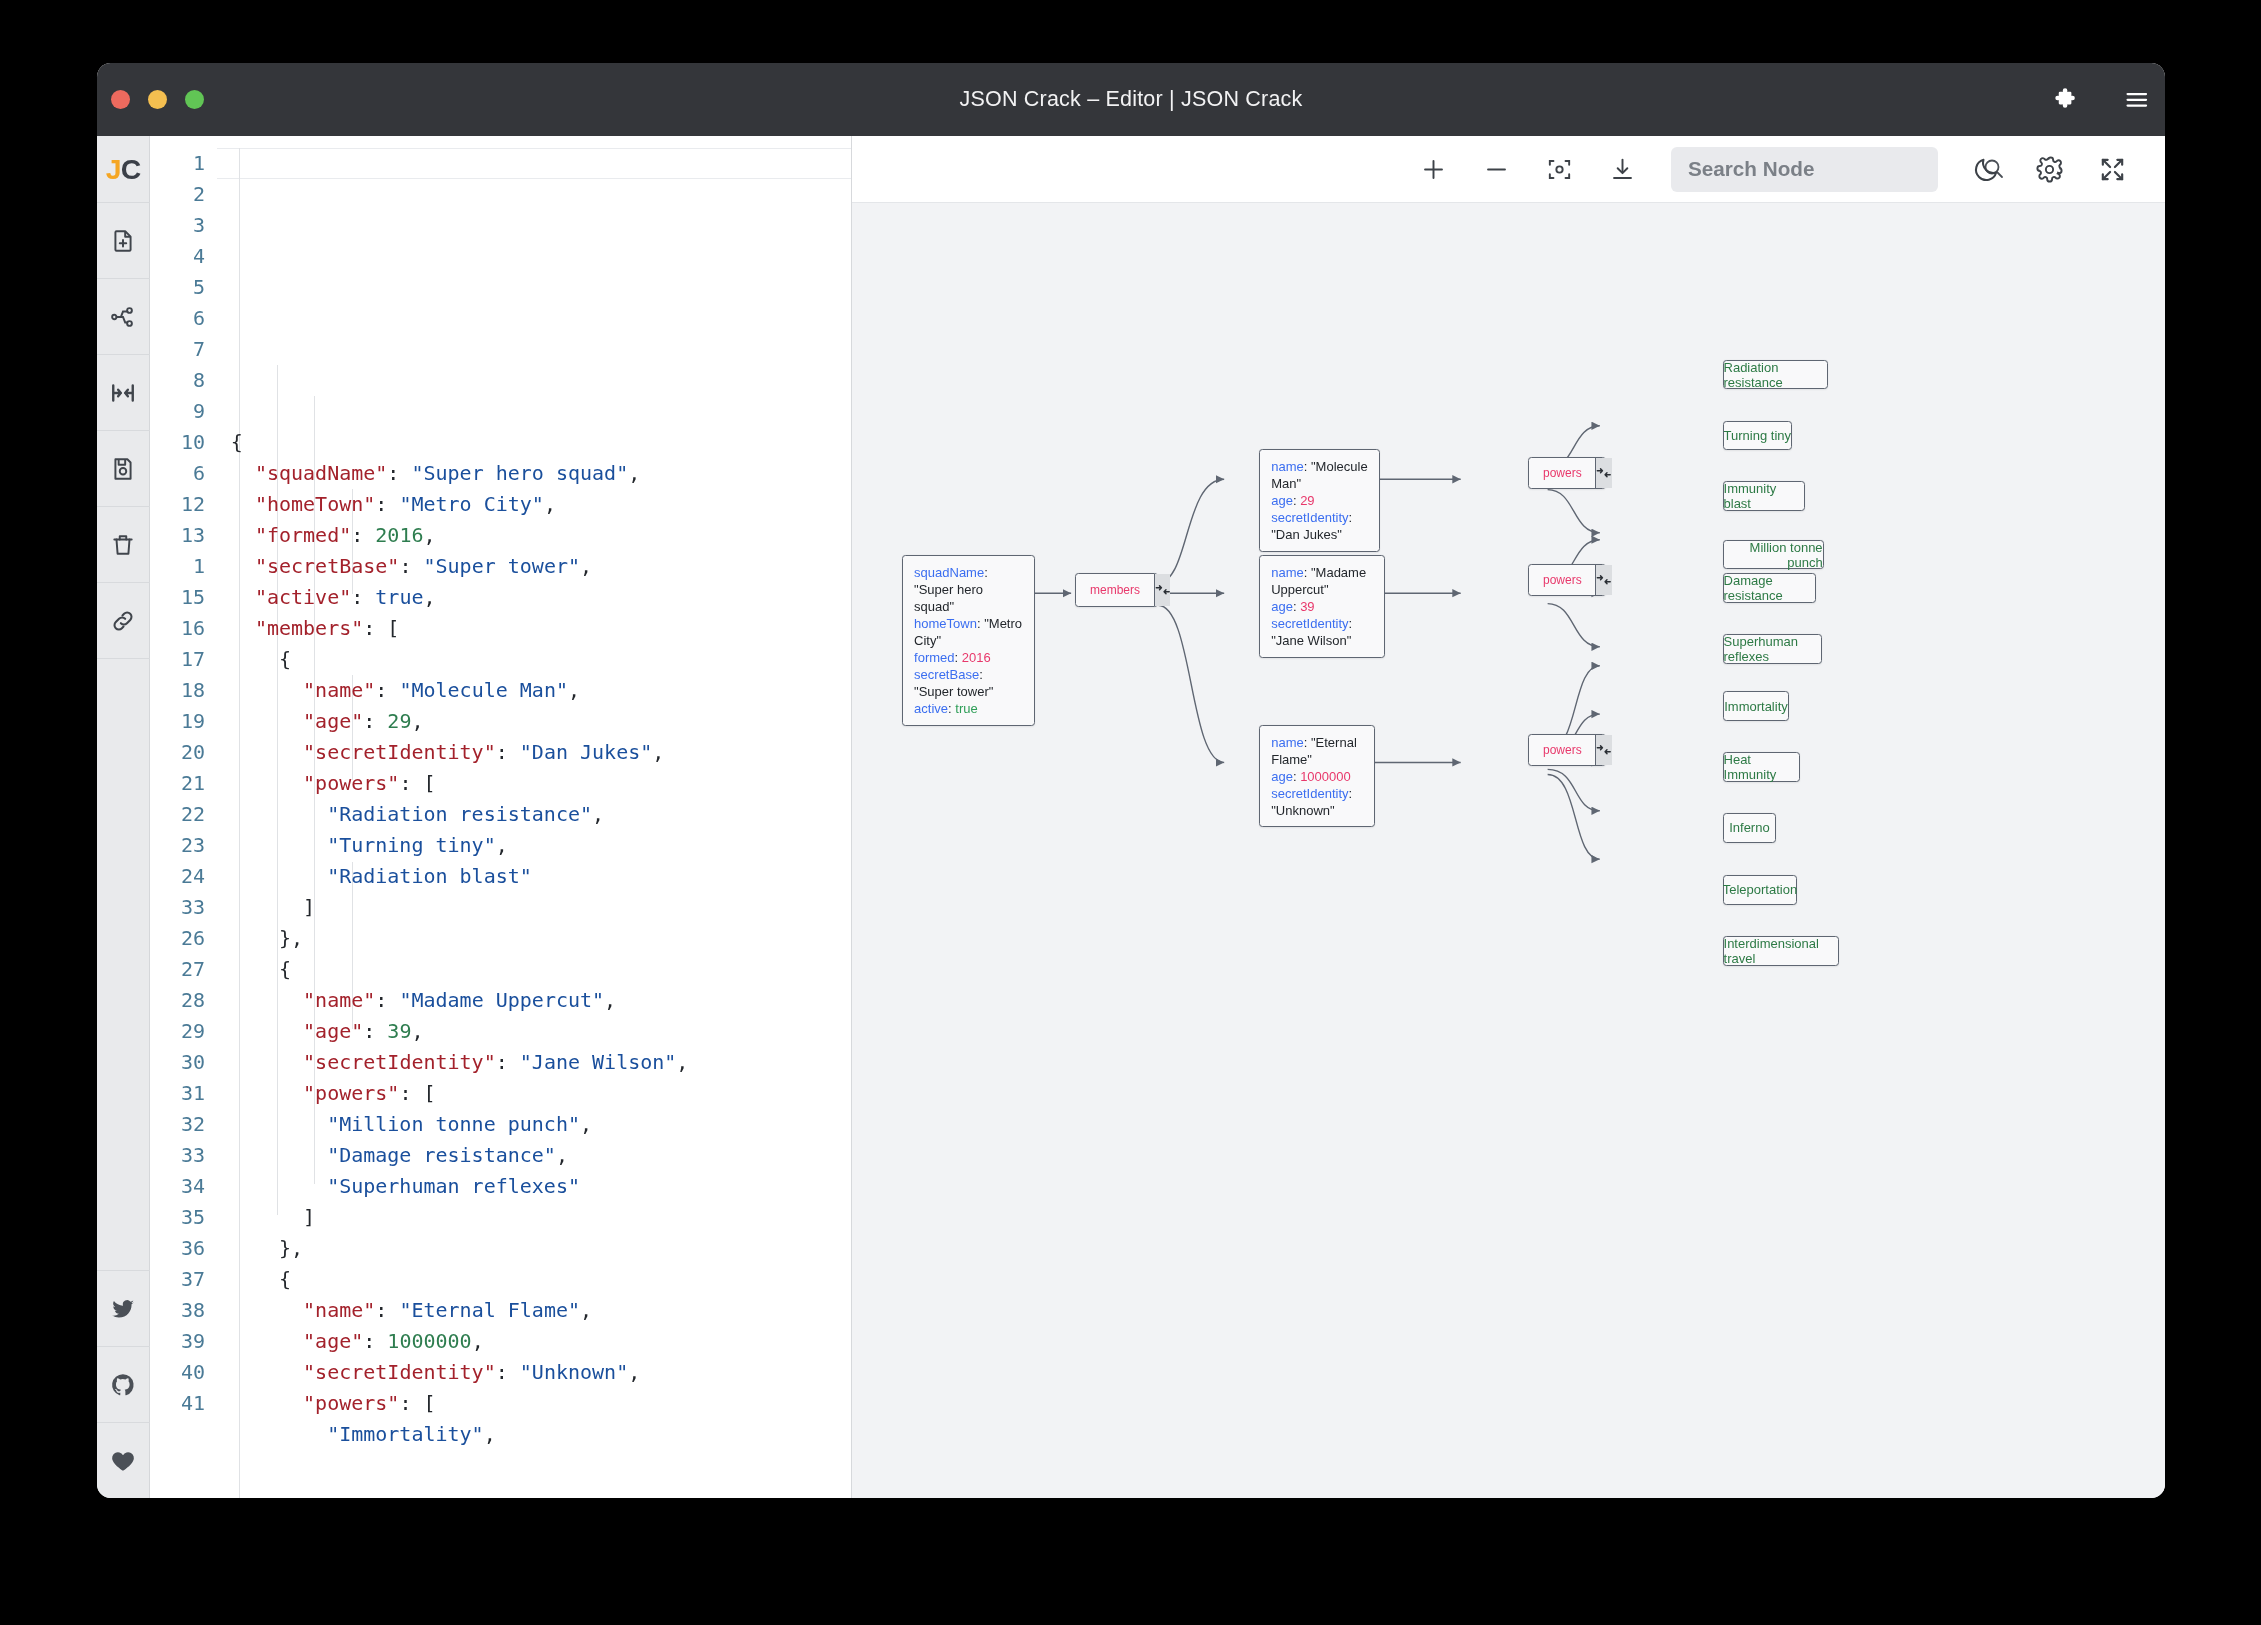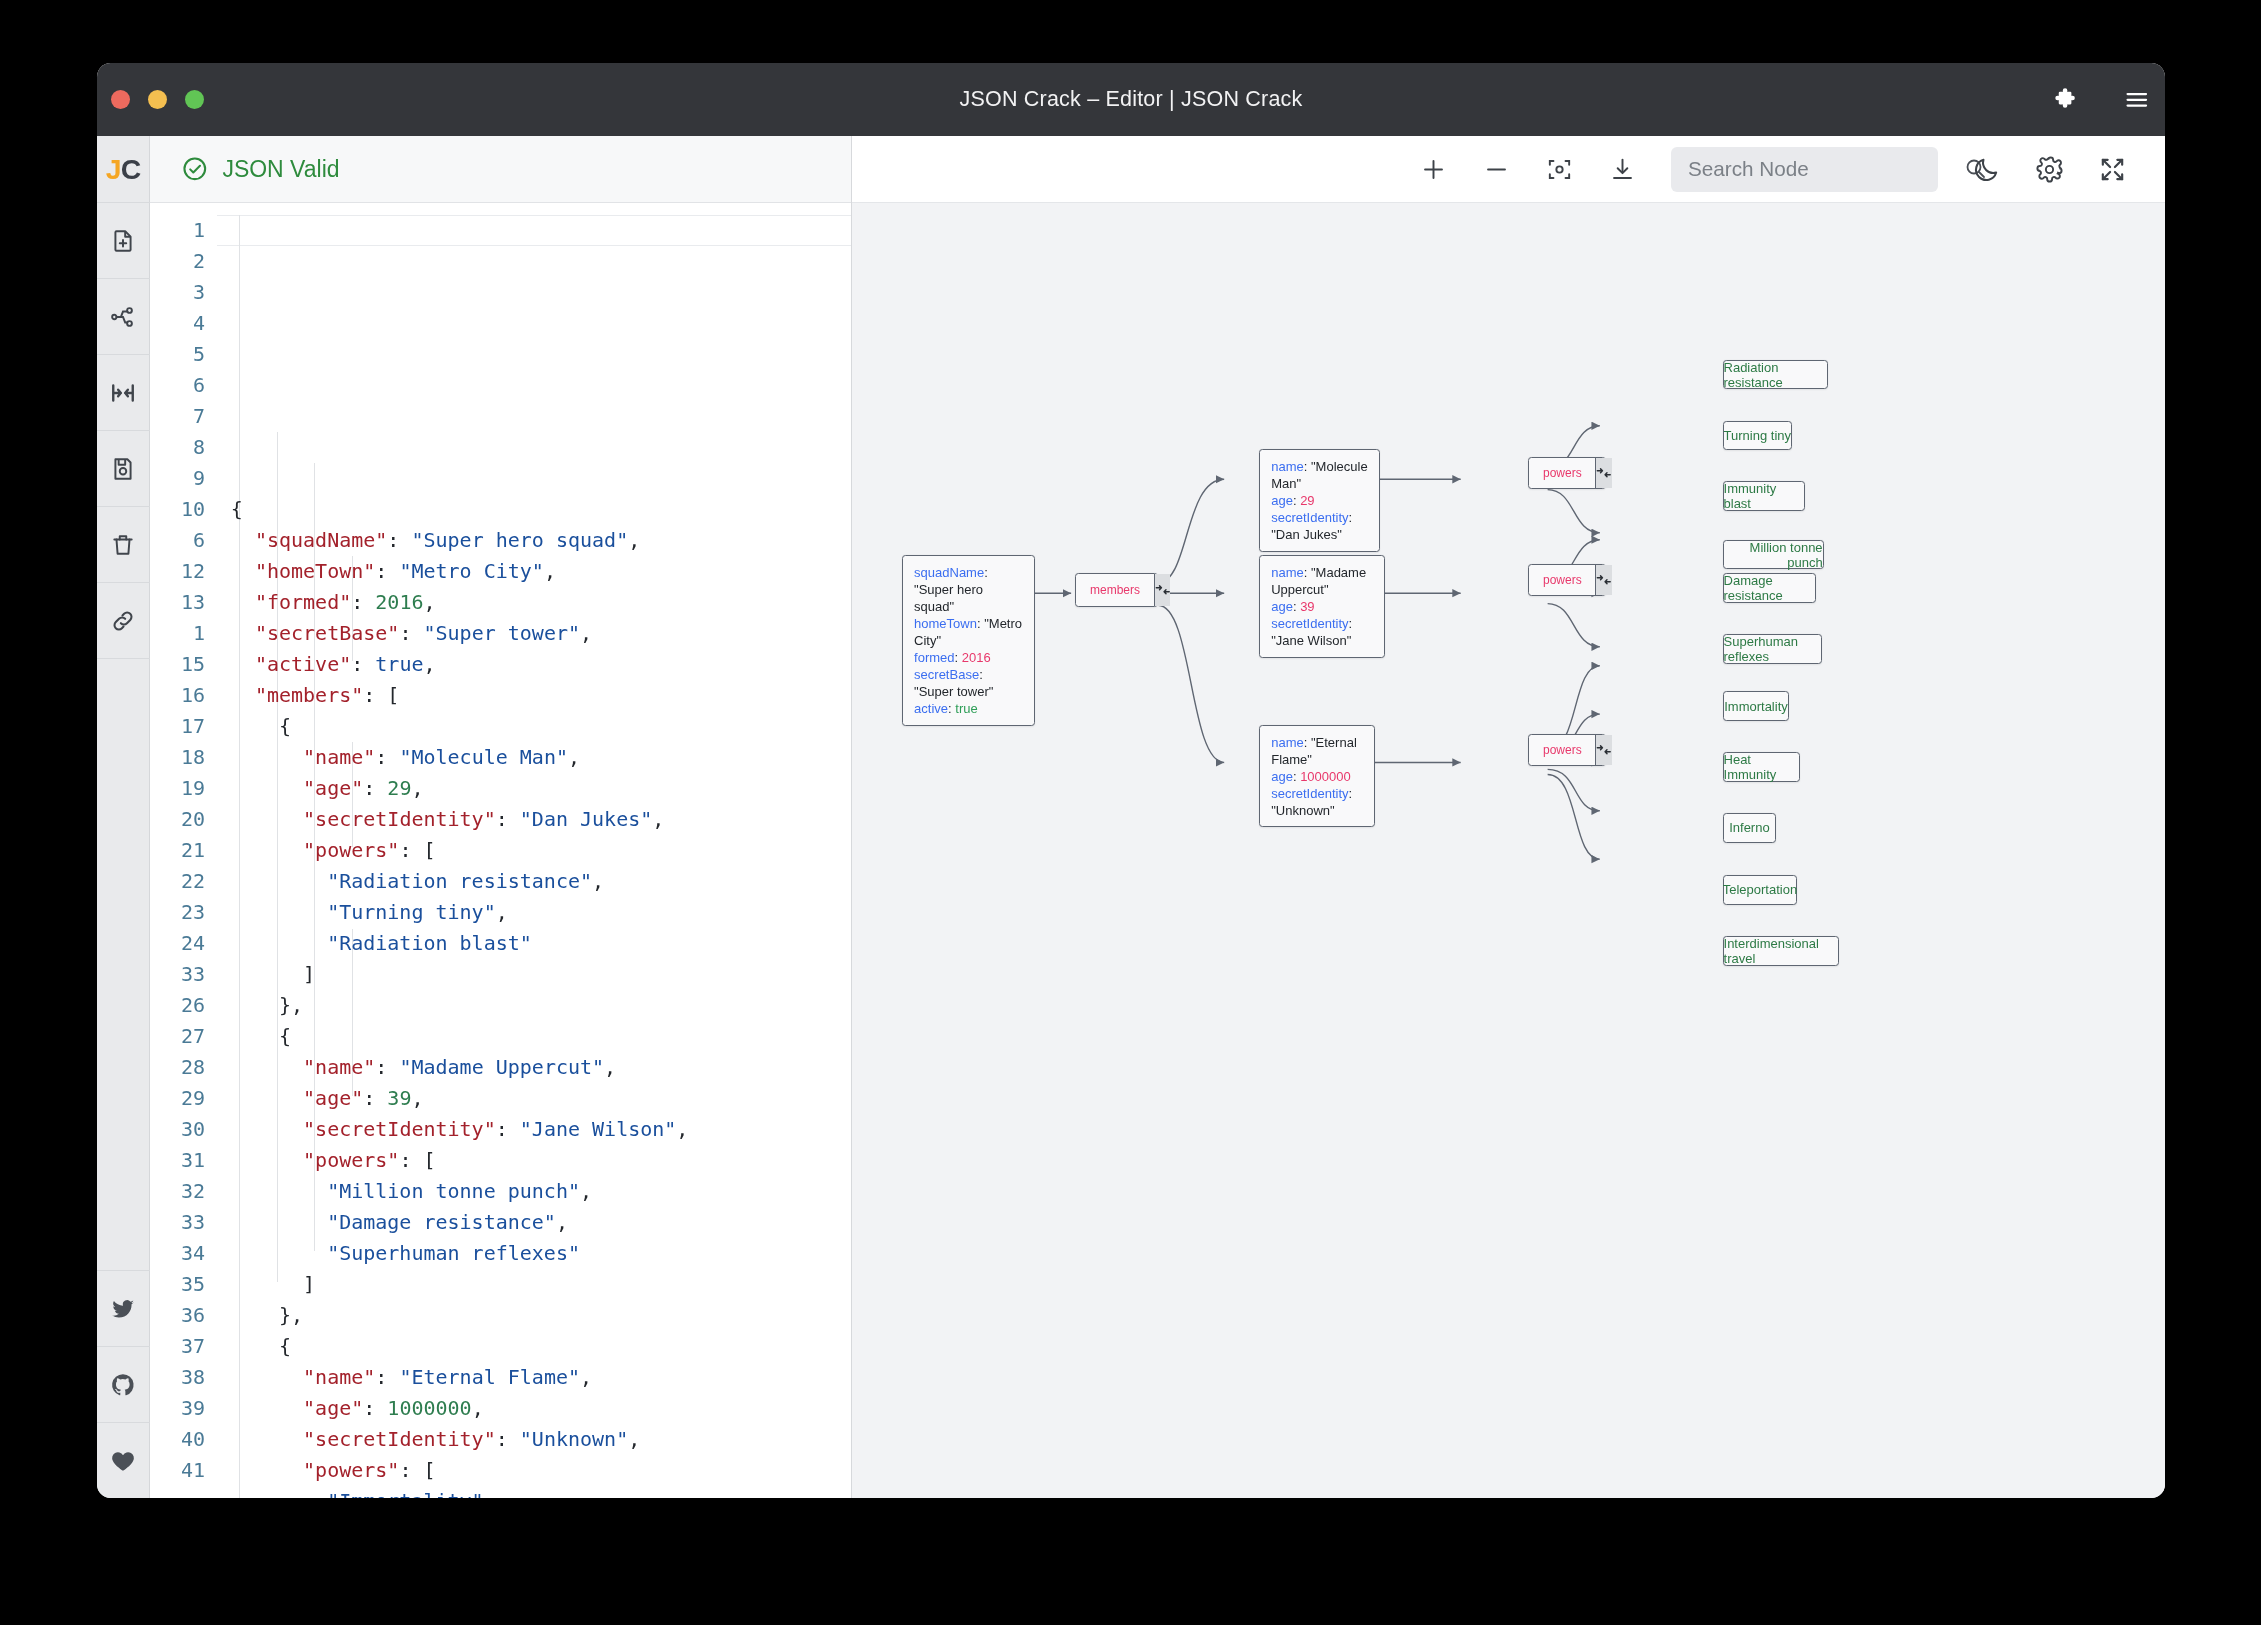--- a/index.html
+++ b/index.html
@@ -136,20 +136,21 @@
   .search-box {
     width: 267px; height: 45px;
     background: #e9eaed; border-radius: 6px;
     display: flex; align-items: center;
     padding: 0 13.8px 0 17px; gap: 8.6px;
   }
   .search-box input {
     flex: 1; border: none; background: transparent; outline: none;
     font-family: "Liberation Sans", sans-serif; font-size: 20.7px;
     color: #3d4248;
+    font-weight: bold;
   }
   .search-box input::placeholder { color: #7b8087; }
   .search-box svg { width: 24px; height: 24px; color: #4a4f56; flex: 0 0 24px; }
   .canvas {
     flex: 1; background: #f2f3f5; position: relative; overflow: hidden;
   }
   .canvas svg.edges {
     position: absolute; left: 0; top: 0; width: 100%; height: 100%;
   }
   .node {
@@ -272,29 +273,20 @@
         </svg>
       </div>
       <div class="rail-social">
         <svg viewBox="0 0 24 24" fill="currentColor">
           <path d="M12 21s-7.5-4.7-9.3-9A5.2 5.2 0 0 1 12 6.6 5.2 5.2 0 0 1 21.3 12c-1.8 4.3-9.3 9-9.3 9z"></path>
         </svg>
       </div>
     </div>
 
     <div class="editor-pane">
-      <div class="status-bar">
-        <span>
-          <svg viewBox="0 0 24 24" fill="none" stroke="currentColor" stroke-width="1.8">
-            <circle cx="12" cy="12" r="9"></circle>
-              <path d="M8 12.5l2.7 2.7L16.5 9.4" stroke-linecap="round" stroke-linejoin="round"></path>
-          </svg>
-        </span>
-        <span class="status-text">JSON Valid</span>
-      </div>
       <div class="code-wrap">
         <div class="gutter">
             <div class="ln">1</div>
             <div class="ln">2</div>
             <div class="ln">3</div>
             <div class="ln">4</div>
             <div class="ln">5</div>
             <div class="ln">6</div>
             <div class="ln">7</div>
             <div class="ln">8</div>

